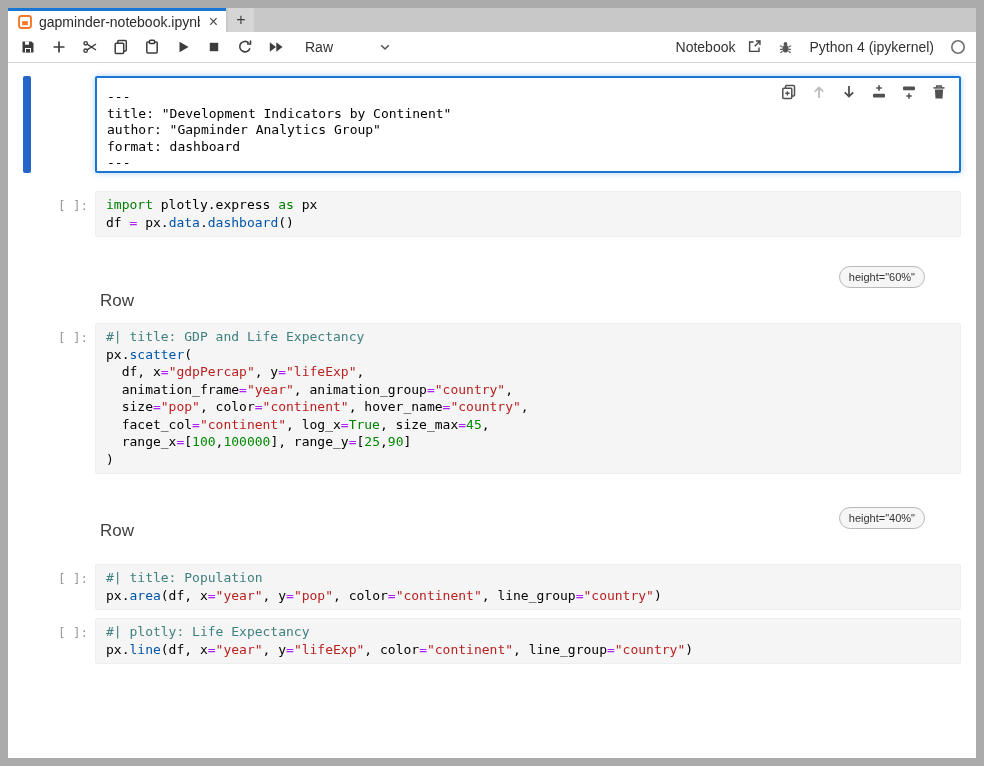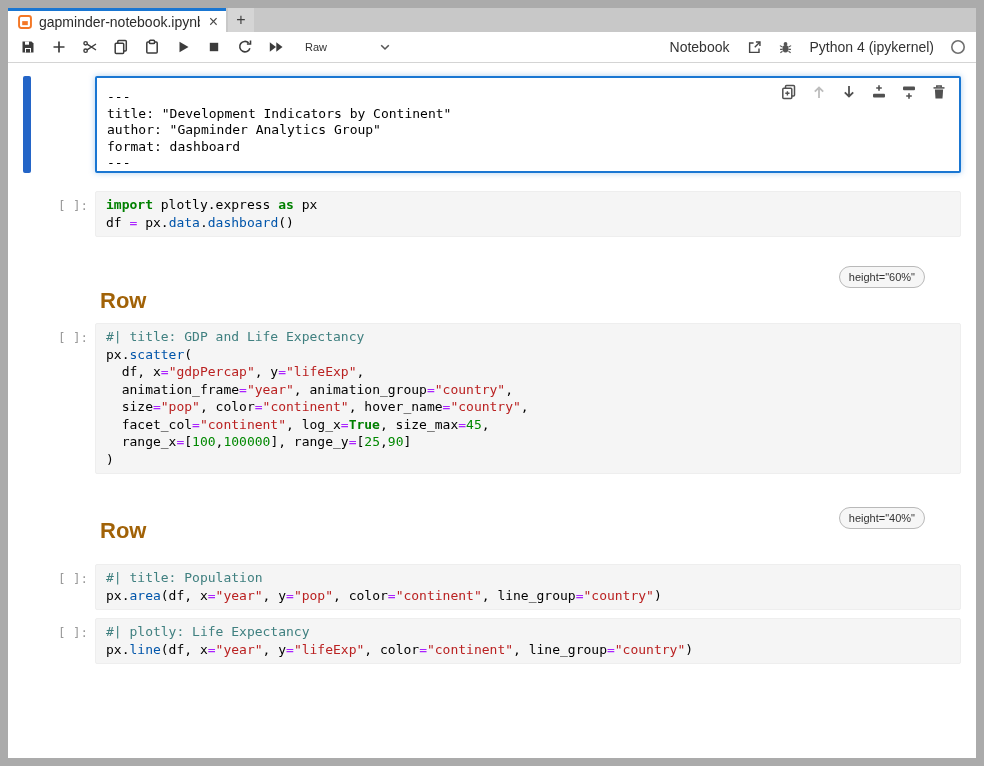--- a/index.html
+++ b/index.html
@@ -20,23 +20,23 @@
   .newtab{width:26px;margin-left:2px;background:#d5d5d5;display:flex;align-items:center;
           justify-content:center;font-size:16px;color:#3f3f3f;cursor:pointer}
 
   
   .toolbar{height:30px;background:#fff;border-bottom:1px solid #d4d4d4;display:flex;
            align-items:center;padding:0 10px 0 6px;flex:0 0 auto}
   .tbtn{width:28px;height:24px;margin-right:3px;display:flex;align-items:center;
         justify-content:center;color:#3c3c3c;cursor:pointer;flex:0 0 auto}
   .tbtn svg{display:block}
   .celltype{margin-left:8px;width:88px;height:22px;display:flex;align-items:center;
-            justify-content:space-between;padding:0 4px;font-size:11px;color:#333;cursor:pointer}
+            justify-content:space-between;padding:0 4px;font-size:14px;color:#333;cursor:pointer}
   .tb-right{margin-left:auto;display:flex;align-items:center;gap:16px;color:#333;font-size:14px}
-  .tb-item{display:flex;align-items:center;gap:18px;cursor:pointer;color:#333}
+  .tb-item{display:flex;align-items:flex-start;gap:12px;cursor:pointer;color:#333}
 
   
   .content{flex:1;position:relative;background:#fff;overflow:hidden}
   .mono{font-family:"DejaVu Sans Mono","Liberation Mono",monospace}
 
   .collapser{position:absolute;left:15px;top:13px;width:8px;height:97px;background:#2465c7;
              border-radius:2px;cursor:pointer}
 
   .rawcell{position:absolute;left:87px;top:13px;width:866px;height:97px;box-sizing:border-box;
            background:#fff;border:2px solid #1976d2;border-radius:2px;
@@ -49,29 +49,29 @@
   .ctbtn{color:#515151;cursor:pointer;display:flex}
   .ctbtn.disabled{color:#bdbdbd;cursor:default}
 
   .coderow{position:absolute;left:0;display:flex;width:953px}
   .prompt{flex:0 0 87px;box-sizing:border-box;text-align:right;padding:6px 7px 0 0;
           font-size:12.5px;line-height:17px;color:#9a9a9a}
   .editor{width:866px;box-sizing:border-box;background:#f5f5f5;border:1px solid #eeeeee;
           border-radius:2px;padding:4px 0 5px 10px;font-size:13px;line-height:17.5px;color:#000}
   .editor .code-line{white-space:pre}
 
-  .tok-kw{color:#008000;font-weight:bold}
+  .tok-kw{color:#008000;font-weight:normal}
   .tok-str{color:#BA2121}
   .tok-op{color:#AA22FF}
   .tok-num{color:#008800}
   .tok-fn{color:#0055AA}
   .tok-com{color:#408080;}
   .tok-txt{color:#000}
 
-  .mdheading{position:absolute;left:92px;font-size:22px;font-weight:700;color:#a16207;line-height:28px}
+  .mdheading{position:absolute;left:92px;font-size:17px;font-weight:400;color:#404040;line-height:28px}
   .badge{position:absolute;right:51px;height:20px;padding:0 9px;border:1px solid #b9b9b9;
          border-radius:11px;background:#f6f6f6;font-size:11px;color:#333;
          display:flex;align-items:center;white-space:nowrap}
 
   #cell-imports{top:128px}
   #badge1{top:203px}
   #row1{top:224px}
   #cell-scatter{top:260px}
   #badge2{top:444px}
   #row2{top:454px}

